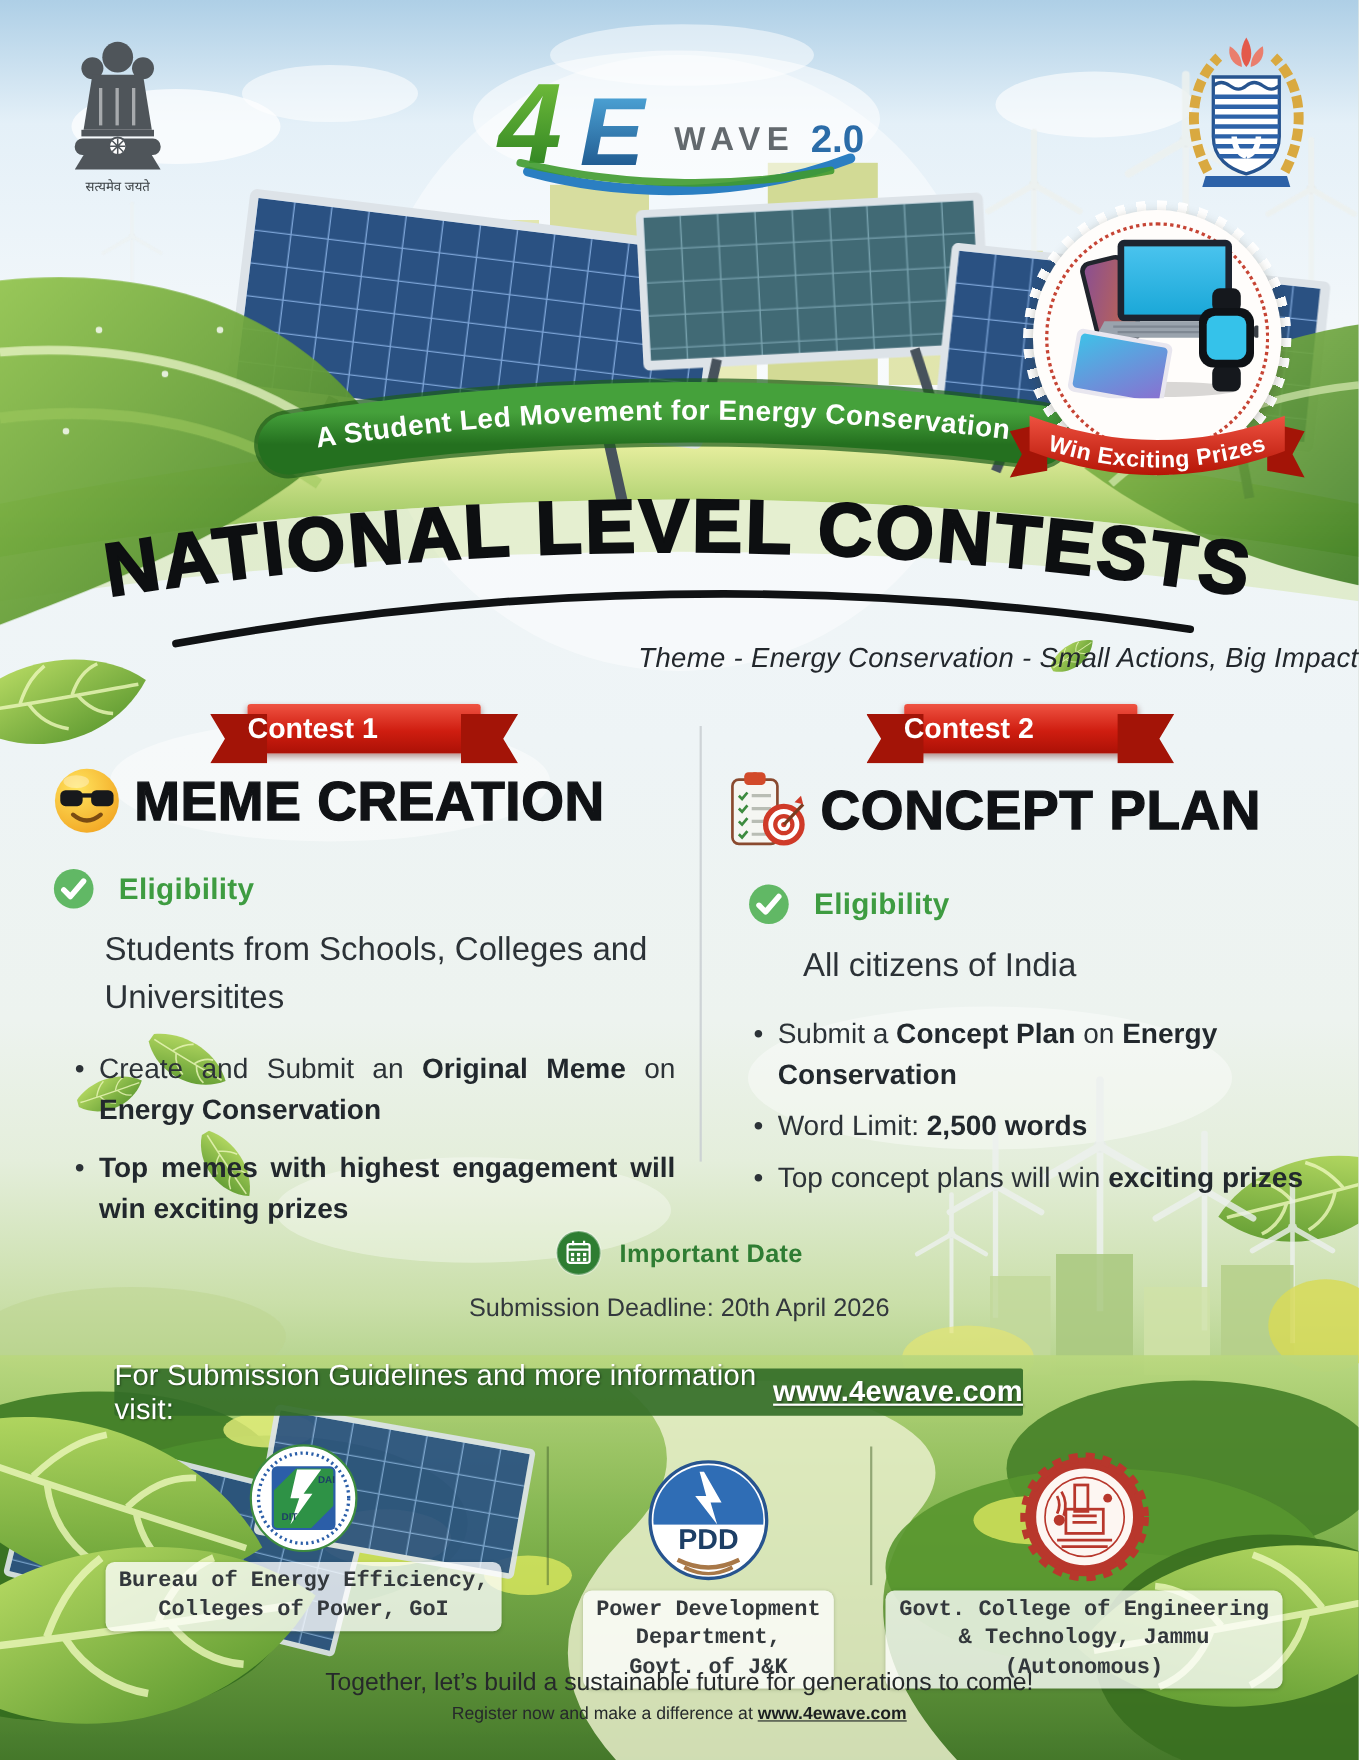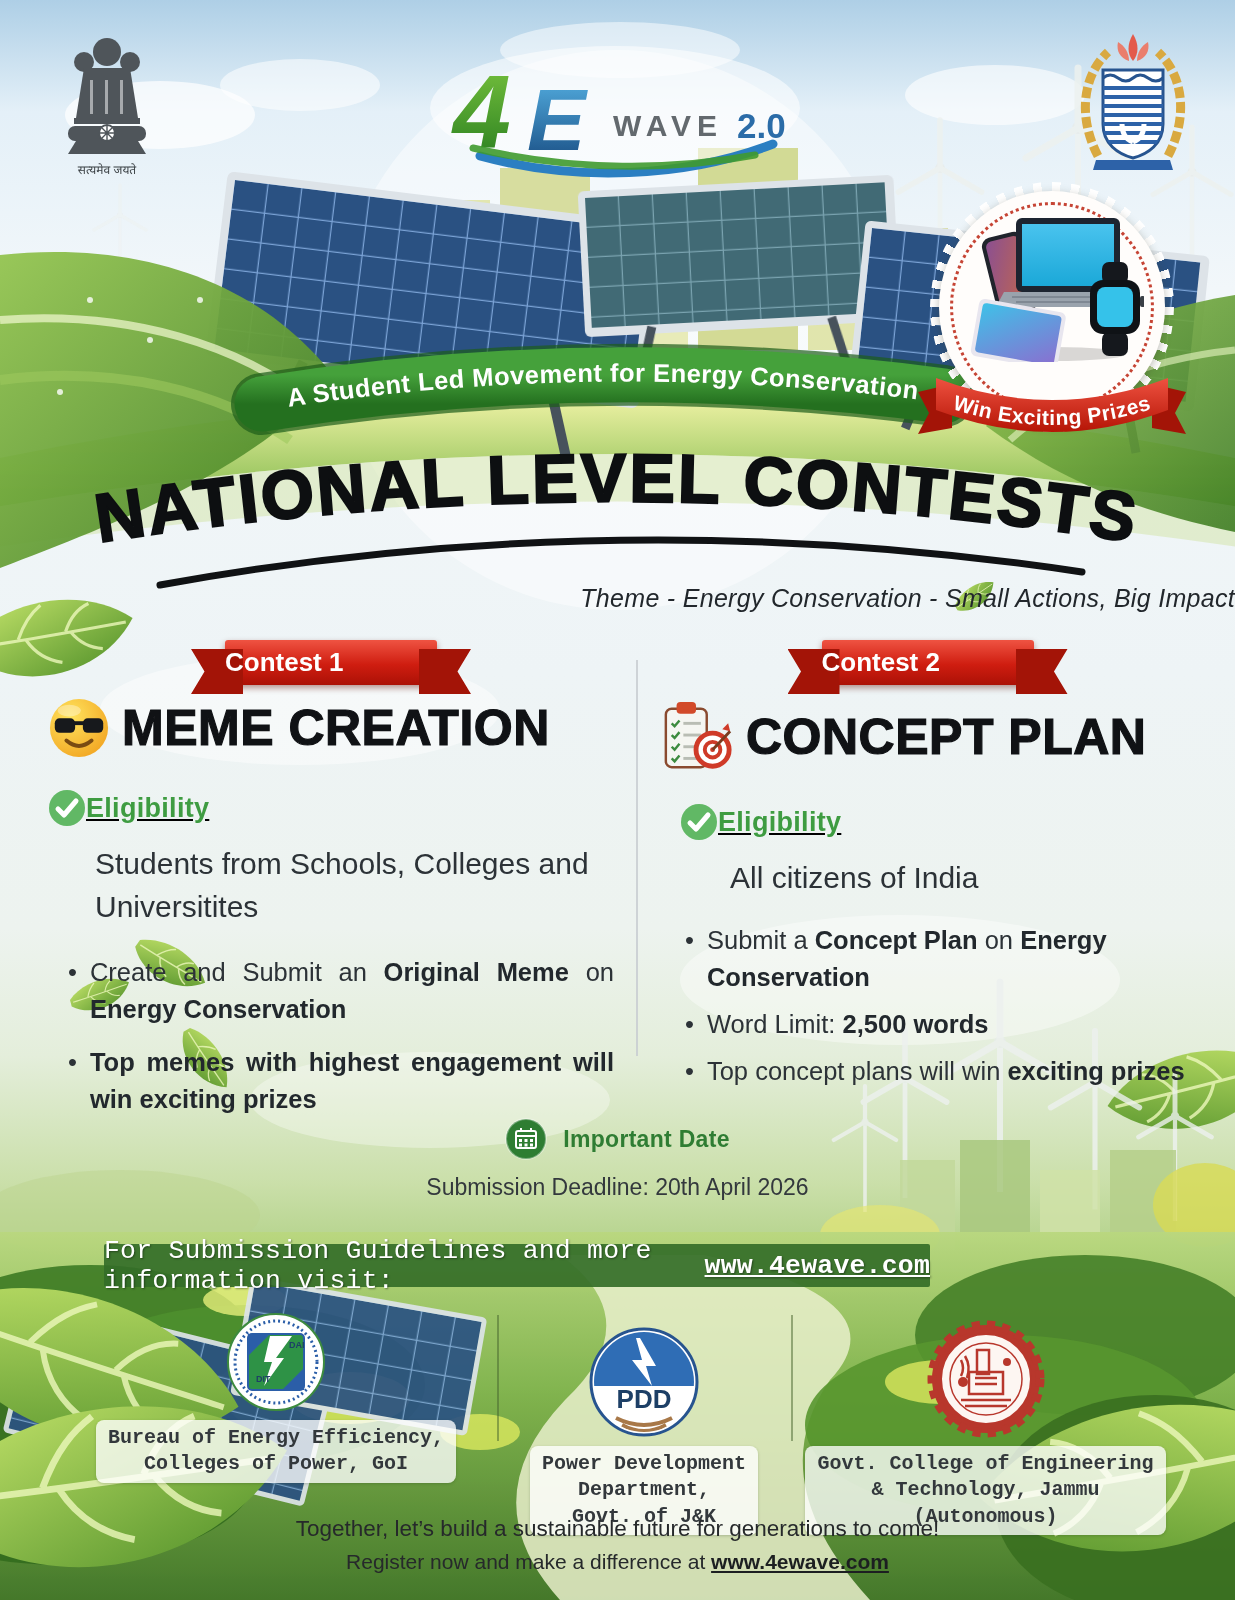--- a/index.html
+++ b/index.html
@@ -39,56 +39,56 @@
   .ribbon::before{left:-34px;clip-path:polygon(0 0,100% 0,100% 100%,0 100%,26% 50%);}
   .ribbon::after{right:-34px;clip-path:polygon(0 0,100% 0,74% 50%,100% 100%,0 100%);}
   
   .contest{position:absolute;top:640px;}
   .c1{left:48px;width:566px;}
   .c2{left:660px;width:535px;}
   .heading-row{display:flex;align-items:center;gap:12px;margin-top:12px;}
   .c2 .heading-row{margin-top:14px;}
   .heading{font-size:50px;font-weight:bold;color:#101215;letter-spacing:.5px;
     -webkit-text-stroke:1.2px #101215;white-space:nowrap;}
-  .elig-row{display:flex;align-items:center;margin-top:30px;text-decoration:underline;}
+  .elig-row{display:flex;align-items:center;gap:22px;margin-top:30px;}
   .c2 .elig-row{margin-top:28px;margin-left:20px;}
   .elig-label{font-size:27px;font-weight:bold;color:#3e9c41;letter-spacing:.3px;}
   .elig-text{margin:16px 0 0 47px;font-size:30px;color:#2c3237;line-height:1.42;}
   .c2 .elig-text{margin-left:70px;}
   ul.bullets{list-style:none;margin:26px 0 0 20px;padding:0;display:flex;flex-direction:column;gap:16px;}
   .c2 ul.bullets{margin:22px 0 0 25px;gap:10px;}
   ul.bullets li{display:flex;gap:13px;font-size:25.5px;line-height:1.45;color:#2c3237;}
   ul.bullets .dot{flex:0 0 auto;}
   ul.bullets .btxt{flex:1;}
   .justify .btxt{text-align:justify;}
   ul.bullets b{color:#22282d;}
   
   .imp{position:absolute;top:1118px;left:0;width:100%;text-align:center;}
   .imp .row{display:inline-flex;align-items:center;gap:16px;}
   .imp-label{font-size:23px;font-weight:bold;color:#2f7d33;letter-spacing:.3px;}
   .imp-deadline{margin-top:10px;font-size:23px;color:#33383d;}
   
   .info-bar{position:absolute;left:104px;top:1244px;width:826px;height:43px;
     background:rgba(52,110,40,.92);border-radius:2px;display:flex;align-items:center;justify-content:center;
-    color:#fff;font-size:26.5px;letter-spacing:.2px;text-shadow:1px 1px 2px rgba(0,0,0,.4);font-family:Liberation Mono, monospace;}
+    color:#fff;font-size:26.5px;letter-spacing:.2px;text-shadow:1px 1px 2px rgba(0,0,0,.4);}
   .info-bar a{color:#fff;font-weight:bold;text-decoration:underline;margin-left:8px;cursor:pointer;}
   
   .orgs{position:absolute;left:55px;top:1300px;width:1125px;height:210px;
     display:grid;grid-template-columns:442px 294px 389px;}
   .org{display:flex;flex-direction:column;align-items:center;}
   .org1{padding-top:12px;}.org2{padding-top:26px;}.org3{padding-top:20px;}
   .org-divider{position:absolute;top:15px;width:2px;height:126px;background:rgba(70,100,45,.5);}
   .d1{left:442px;}.d2{left:736px;}
   .chip{margin-top:8px;background:rgba(255,255,255,.78);border-radius:8px;padding:5px 12px;
     text-align:center;font-size:20px;font-weight:bold;color:#33383c;line-height:1.32;
     box-shadow:0 1px 3px rgba(40,60,30,.25);font-family:Liberation Mono, monospace;}
   
   .footer-msg{position:absolute;top:1516px;left:0;width:100%;text-align:center;color:#26292b;}
   .fm1{font-size:22.5px;}
-  .fm2{margin-top:8px;font-size:21px;}
+  .fm2{margin-top:8px;font-size:16px;}
   .fm2 a{font-weight:bold;text-decoration:underline;color:#1c1f21;cursor:pointer;}
 </style>
 </head>
 <body>
 
 <div class="poster">
 
   <svg class="layer" viewBox="0 0 1235 1600" aria-hidden="true">
     <defs>
       <pattern id="pv" width="34" height="30" patternUnits="userSpaceOnUse">

